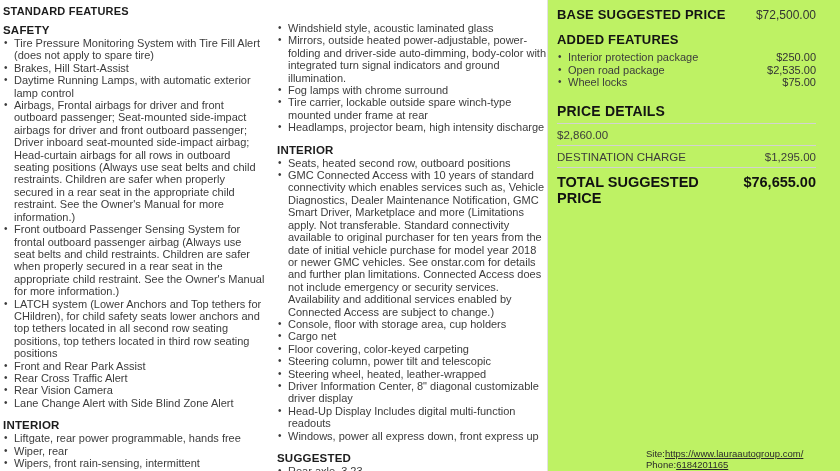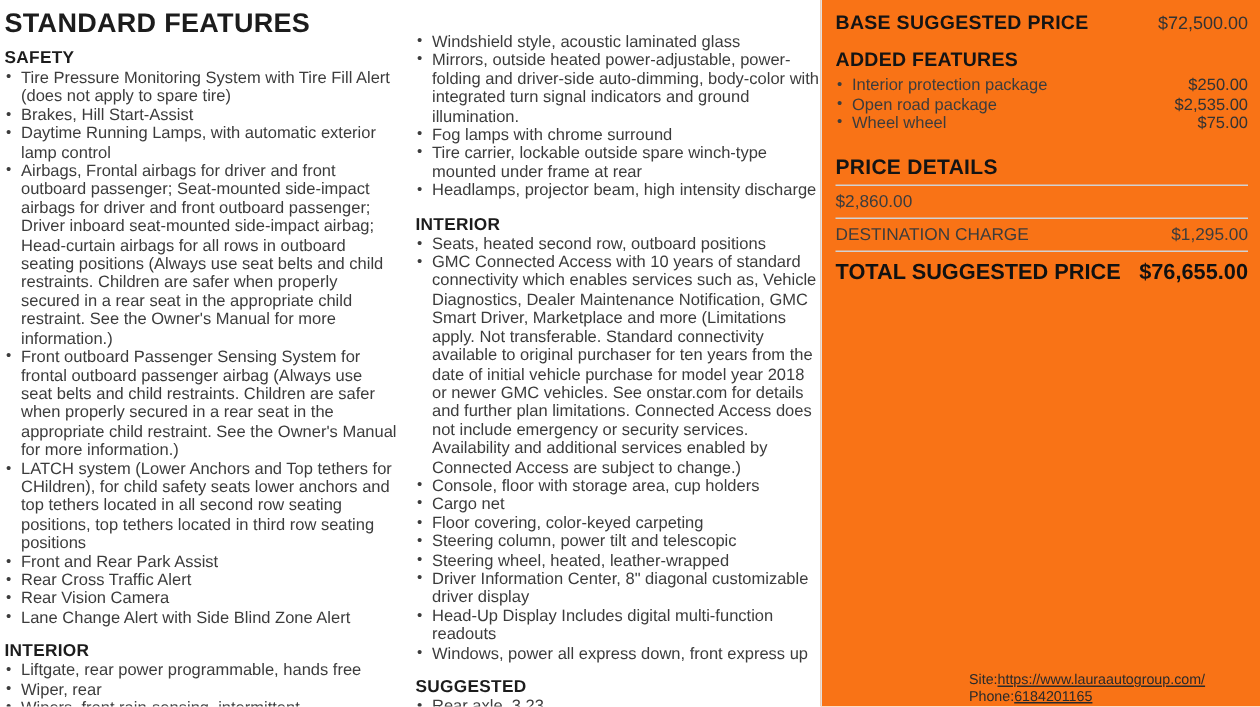--- a/index.html
+++ b/index.html
@@ -4,21 +4,21 @@
 <style>
   html,body{margin:0;padding:0;}
   body{
     width:840px;height:471px;position:relative;overflow:hidden;
     background:#ffffff;
     font-family:"Liberation Sans","DejaVu Sans",sans-serif;
     color:#3c3c3c;
     -webkit-font-smoothing:antialiased;
   }
   .features-title{
-    font-size:18px;font-weight:bold;color:#1c1c1c;letter-spacing:.2px;
+    font-size:11px;font-weight:bold;color:#1c1c1c;letter-spacing:.2px;
     margin:0 0 7px 0;
   }
   .col{position:absolute;top:5px;}
   .col1{left:3px;width:262px;}
   .col2{left:277px;width:269px;top:22px;}
   .section{margin:0 0 10px 0;}
   .sec-header{
     font-size:11.5px;font-weight:bold;color:#1c1c1c;letter-spacing:.2px;
     margin:0 0 1px 0;
   }
@@ -26,22 +26,22 @@
   ul.feature-list li{
     position:relative;padding-left:11px;
     font-size:11px;line-height:12.4px;color:#3c3c3c;
   }
   ul.feature-list li .bullet{
     position:absolute;left:1px;top:0;font-size:10px;color:#3c3c3c;
   }
   
   .pricing-panel{
     position:absolute;left:547px;top:0;width:293px;height:471px;
-    background:#f97316;border-left:1px solid #e2e2e2;box-sizing:border-box;
-    padding:7px 8px 0 9px;
+    background:#bef264;border-left:1px solid #e2e2e2;box-sizing:border-box;
+    padding:7px 24px 0 9px;
   }
   .price-row{display:flex;justify-content:space-between;align-items:baseline;}
   .base-row .lbl{font-size:13px;font-weight:bold;color:#141414;letter-spacing:.2px;}
   .base-row .val{font-size:12px;color:#333;}
   .panel-heading{
     font-size:13px;font-weight:bold;color:#141414;letter-spacing:.2px;
     margin:10px 0 4px 0;
   }
   ul.added-list{list-style:none;margin:0;padding:0;}
   ul.added-list li{
@@ -147,21 +147,21 @@
         <span>Interior protection package</span>
         <span class="price">$250.00</span>
       </li>
       <li>
         <span class="bullet">•</span>
         <span>Open road package</span>
         <span class="price">$2,535.00</span>
       </li>
       <li>
         <span class="bullet">•</span>
-        <span>Wheel wheel</span>
+        <span>Wheel locks</span>
         <span class="price">$75.00</span>
       </li>
     </ul>
 
   <div class="details-heading">PRICE DETAILS</div>
   <div>
       <div class="price-row detail-row">
         <span>$2,860.00</span>
       </div>
       <div class="price-row detail-row">

